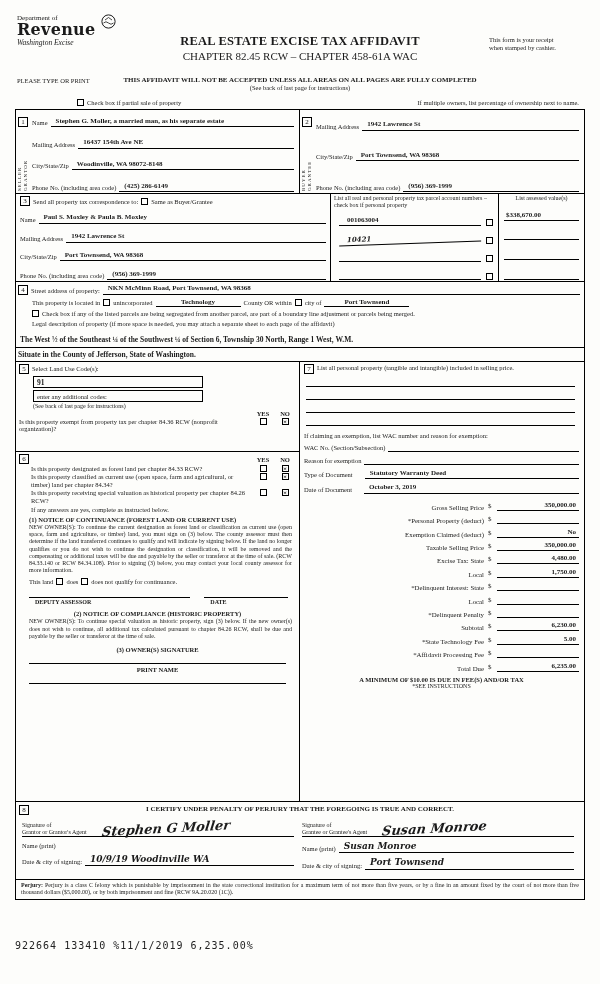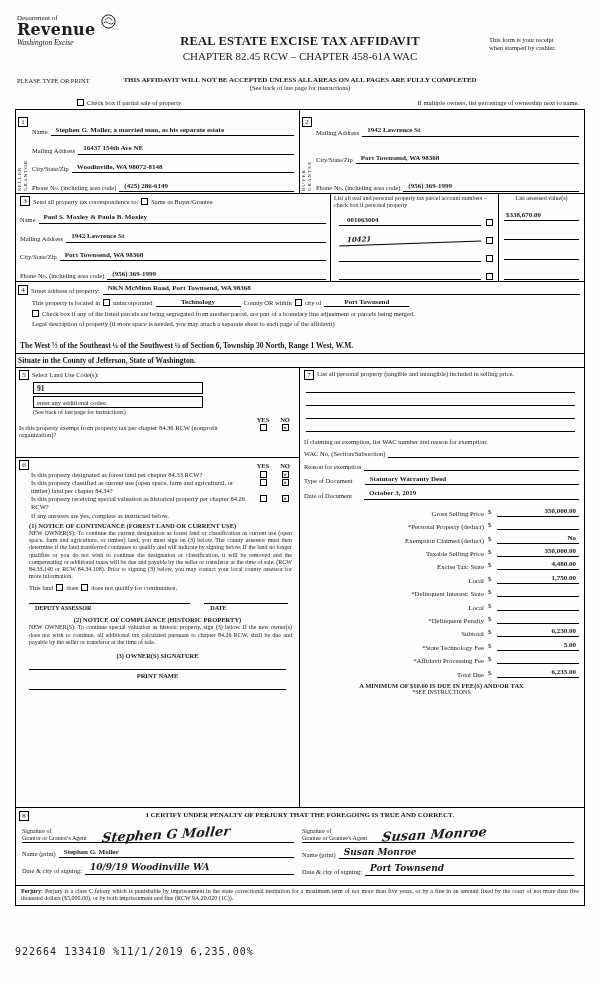--- a/index.html
+++ b/index.html
@@ -34,21 +34,21 @@
   .formbox { border:1px solid #000; }
 
   
   .sec12 { display:flex; height:84px; border-bottom:1px solid #000; }
   .half { width:50%; position:relative; }
   .half.leftb { border-right:1px solid #000; }
   .sidecol { position:absolute; left:0; top:0; bottom:0; width:13px; }
   .sidecol .numbox { margin:2px 0 0 2px; }
   .vside { position:absolute; top:15px; bottom:2px; left:0; width:13px; display:flex; justify-content:center; }
   .vside span { writing-mode:vertical-rl; transform:rotate(180deg); font-size:5px; letter-spacing:1px; line-height:6px; }
-  .fields { margin-left:14px; height:100%; display:flex; flex-direction:column; padding-right:3px; }
+  .fields { margin-left:14px; height:100%; display:flex; flex-direction:column; padding-right:3px;gap:9px; }
   .field { display:flex; align-items:flex-end; gap:3px; padding:0 2px 1px 2px; flex:1; }
   .field.namef { flex:1.5; }
   .lbl { font-size:6.5px; white-space:nowrap; padding-bottom:1px; }
   .fill { flex:1; border-bottom:1px solid #000; font-weight:bold; font-size:7px; line-height:8.5px; padding:0 2px 1px 5px; min-height:9px; }
 
   
   .sec3 { display:flex; height:88px; border-bottom:1px solid #000; }
   .sec3-left { width:315px; border-right:1px solid #000; display:flex; flex-direction:column; padding:0 2px; }
   .sec3-intro { display:flex; align-items:center; gap:3px; font-size:6.5px; padding:2px 0 0 2px; }
   .sec3-parcels { width:168px; border-right:1px solid #000; display:flex; flex-direction:column; font-size:6px; }
@@ -60,21 +60,21 @@
   .arow { flex:1; display:flex; align-items:flex-end; padding:0 5px 1px; }
   .aval { flex:1; border-bottom:1px solid #000; font-weight:bold; font-size:7px; padding:0 2px 1px 2px; min-height:9px; }
 
   
   .sec4 { border-bottom:1px solid #000; padding:2px 4px 3px 2px; font-size:6.5px; }
   .s4r1 { display:flex; align-items:flex-end; gap:3px; }
   .locrow { margin:3px 0 0 14px; display:flex; align-items:center; gap:3px; flex-wrap:nowrap; }
   .inlinefill { display:inline-block; min-width:85px; border-bottom:1px solid #000; text-align:center; font-weight:bold; font-size:7px; }
   .segrow { margin:3px 0 0 14px; display:flex; align-items:center; gap:3px; }
   .legallbl { margin:3px 0 0 14px; }
-  .legalval { margin:14px 0 0 2px; font-size:7.5px; font-weight:bold; }
+  .legalval { margin:8px 0 0 2px; font-size:7.5px; font-weight:bold; }
   .situate { border-bottom:1px solid #000; font-weight:bold; font-size:7.5px; padding:2px 4px 2px 2px; }
 
   
   .cols { display:flex; height:440px; border-bottom:1px solid #000; }
   .colL { width:50%; border-right:1px solid #000; display:flex; flex-direction:column; }
   .box5 { height:90px; border-bottom:1px solid #000; padding:2px 3px; font-size:6.5px; }
   .b5top { display:flex; align-items:center; gap:3px; }
   .codebox { border:1px solid #000; width:170px; height:12px; margin:2px 0 0 14px; font-size:6.5px; padding:0 3px; line-height:11px; }
   .codebox .code { font-weight:bold; font-size:7.5px; }
   .seeback2 { margin:1px 0 0 14px; font-size:6px; }
@@ -486,21 +486,20 @@
         <div class="s8col">
           <div class="sigarea">
             <div class="siglbl">
               <div>Signature of</div>
               <div>Grantor or Grantor's Agent</div>
             </div>
             <div class="script">Stephen G Moller</div>
           </div>
           <div class="s8row">
             <span class="lbl">Name (print)</span>
-            <span class="fill">Stephen G. Moller</span>
           </div>
           <div class="s8row">
             <span class="lbl">Date &amp; city of signing:</span>
             <span class="fill"><span class="hand2">10/9/19  Woodinville WA</span></span>
           </div>
         </div>
         <div class="s8col">
           <div class="sigarea">
             <div class="siglbl">
               <div>Signature of</div>

